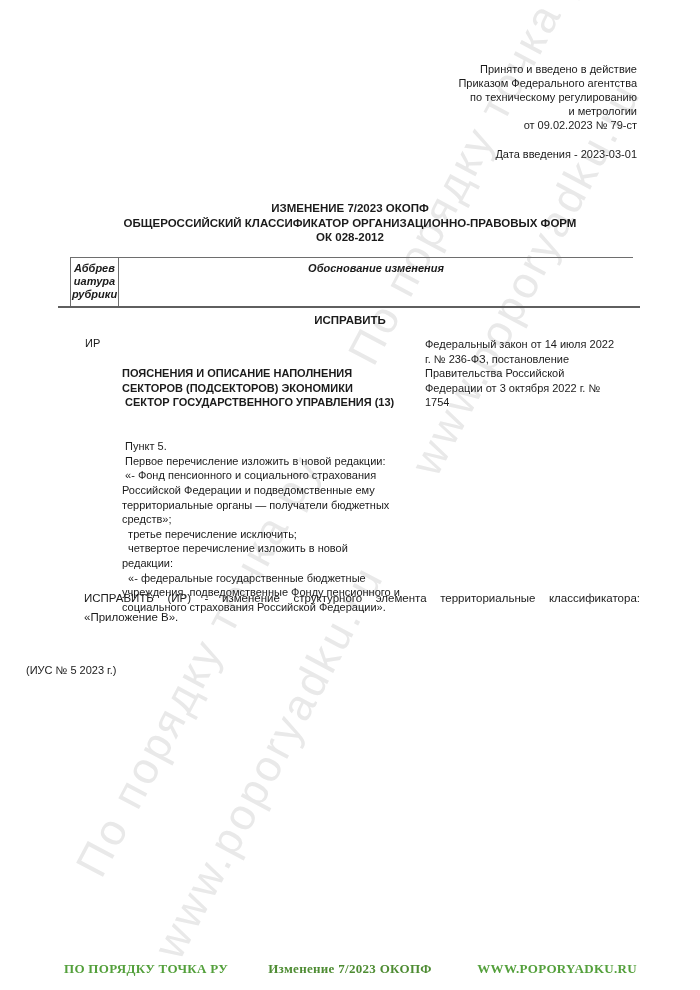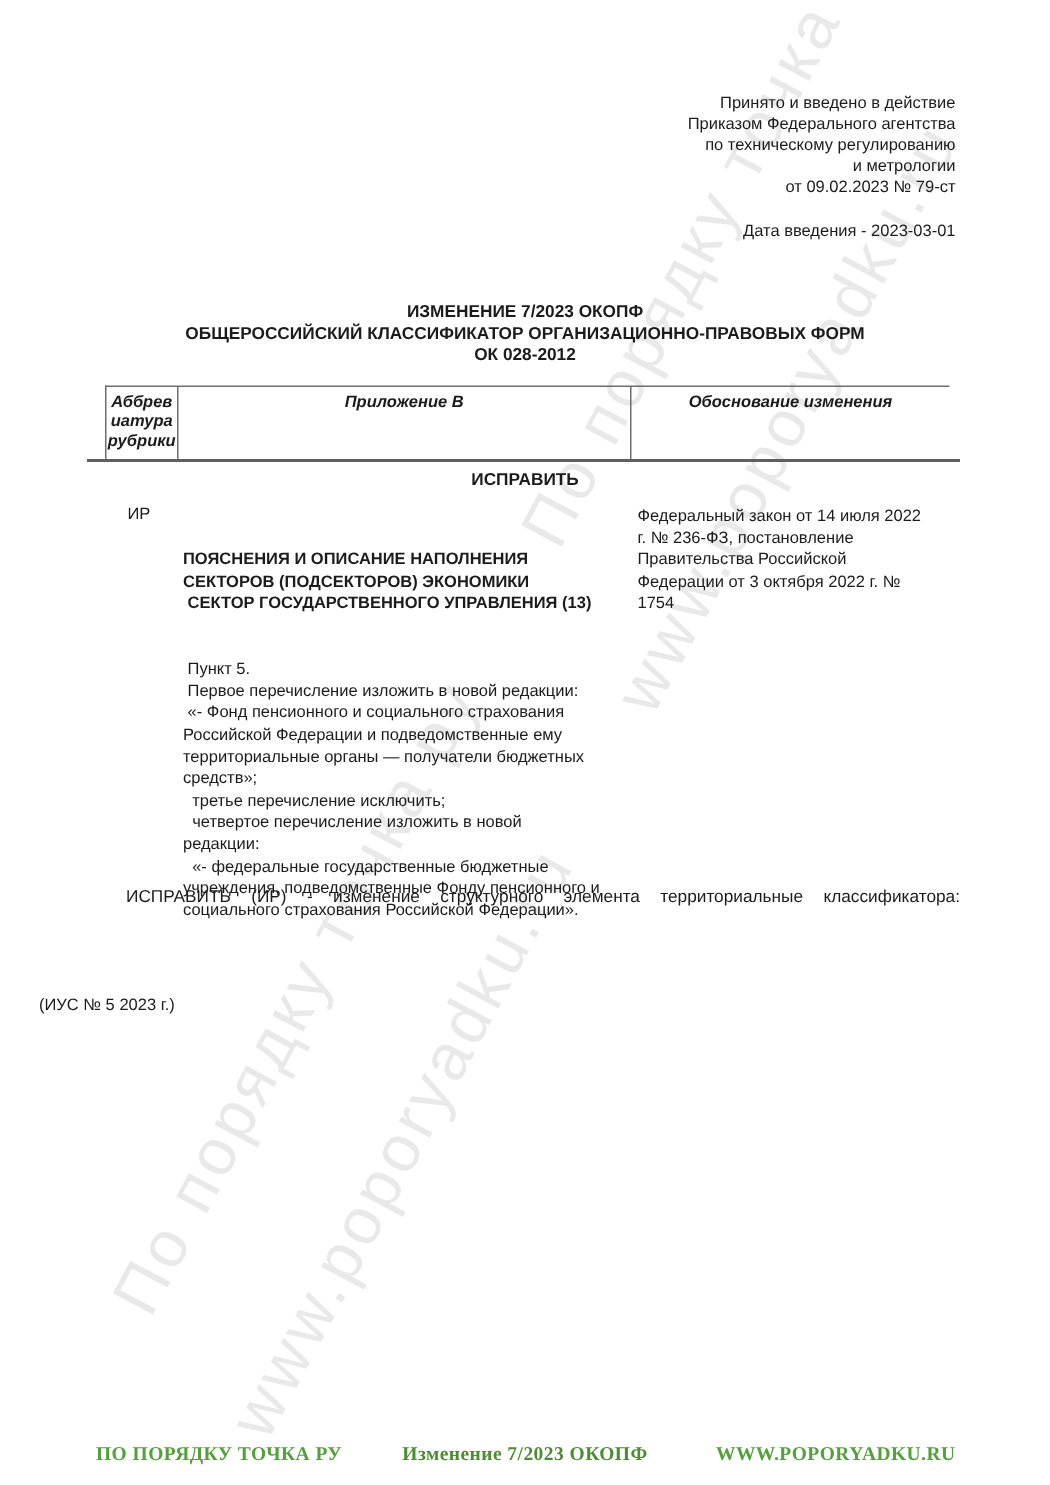--- a/index.html
+++ b/index.html
@@ -124,21 +124,20 @@
   <div class="intro-date">Дата введения - 2023-03-01</div>
 
   <div class="title">ИЗМЕНЕНИЕ 7/2023 ОКОПФ
 ОБЩЕРОССИЙСКИЙ КЛАССИФИКАТОР ОРГАНИЗАЦИОННО-ПРАВОВЫХ ФОРМ
 ОК 028-2012</div>
 
   <div class="thead">
     <div class="thcell c1">Аббрев
 иатура
 рубрики</div>
-    <div class="thcell c2">Приложение В</div>
     <div class="thcell c3">Обоснование изменения</div>
   </div>
   <div class="bottom-rule"></div>
 
   <div class="section-label">ИСПРАВИТЬ</div>
 
   <div class="row-abbr">ИР</div>
   <div class="row-mid">
     <div class="head">ПОЯСНЕНИЯ И ОПИСАНИЕ НАПОЛНЕНИЯ
 СЕКТОРОВ (ПОДСЕКТОРОВ) ЭКОНОМИКИ
@@ -157,20 +156,21 @@
 социального страхования Российской Федерации».</div>
   </div>
   <div class="row-just">Федеральный закон от 14 июля 2022
 г. № 236-ФЗ, постановление
 Правительства Российской
 Федерации от 3 октября 2022 г. №
 1754</div>
 
   <div class="note">
     <div class="l2">ИСПРАВИТЬ (ИР) - изменение структурного элемента территориальные классификатора:</div>
+    <div class="l3">«Приложение В».</div>
   </div>
 
   <div class="ius">(ИУС № 5 2023 г.)</div>
 
   <div class="footer-item f-left" style="color: rgb(84, 160, 60);">ПО ПОРЯДКУ ТОЧКА РУ</div>
   <div class="footer-item f-center" style="color: rgb(78, 140, 51);">Изменение 7/2023 ОКОПФ</div>
   <div class="footer-item f-right" style="color: rgb(84, 160, 60);">WWW.POPORYADKU.RU</div>
 
 </div>
 

